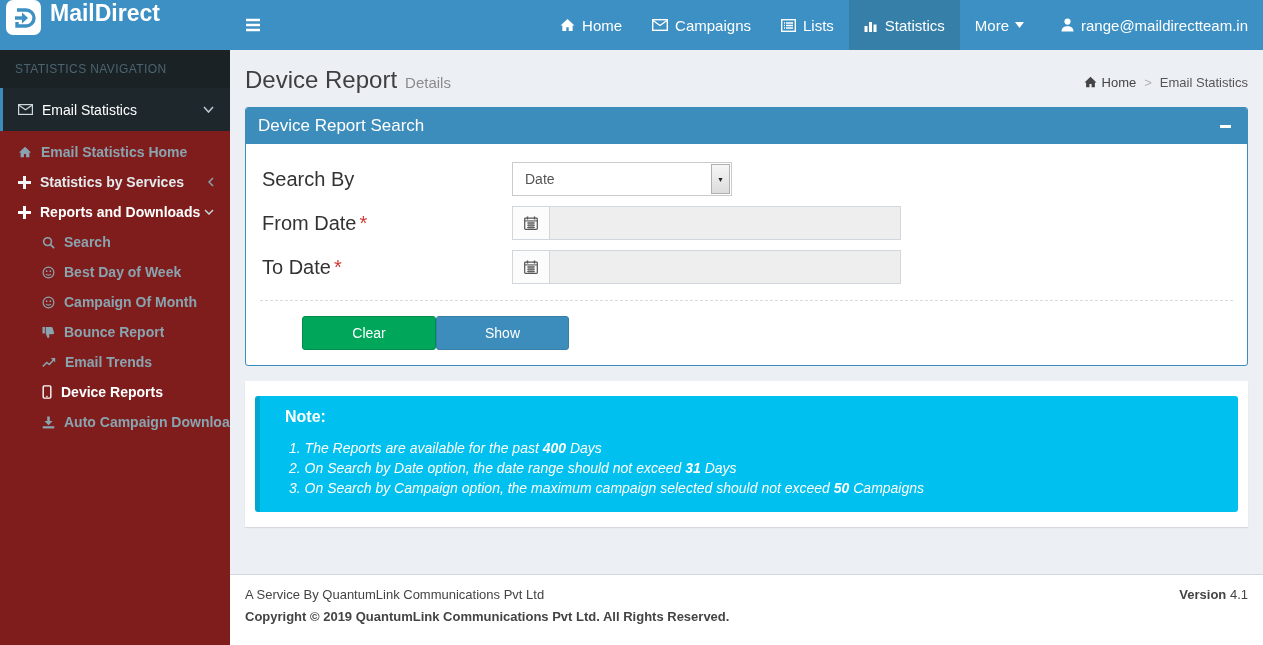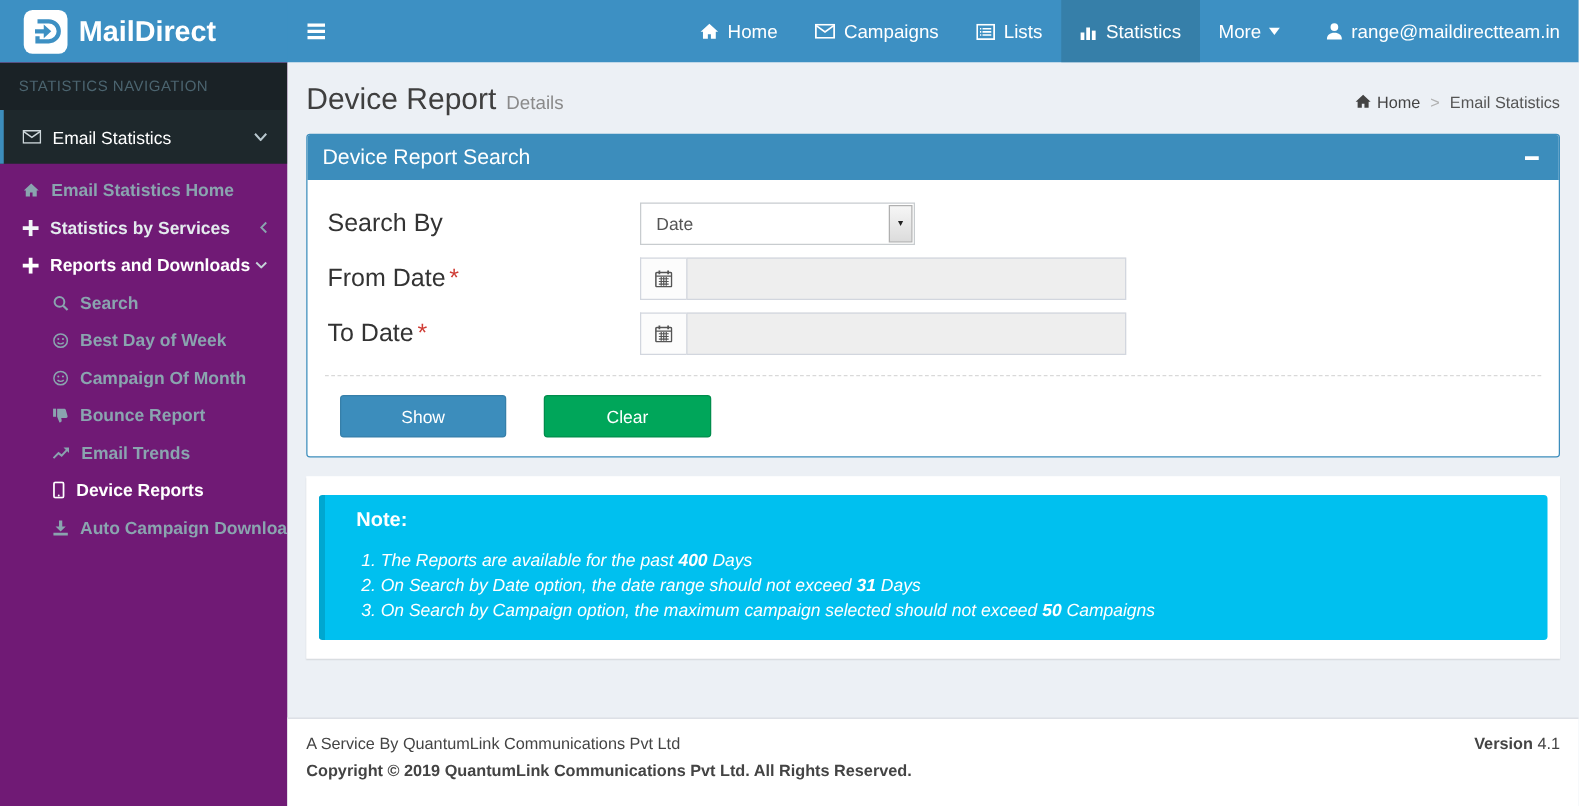--- a/index.html
+++ b/index.html
@@ -1,32 +1,32 @@
 <!DOCTYPE html>
 <html><head>
 <meta charset="utf-8">
 <style>
   * { margin:0; padding:0; box-sizing:border-box; }
   html,body { width:1263px; height:645px; font-family:"Liberation Sans", sans-serif; }
   .page { position:relative; width:1263px; height:645px; overflow:hidden; background:#ecf0f5; }
 
   
   .topbar { position:absolute; top:0; left:0; right:0; height:50px; background:#3d90c3; display:flex; }
-  .brand { width:230px; height:50px; background:#3d90c3; display:flex; align-items:center; padding-left:19px; flex:0 0 auto; }
+  .brand { width:230px; height:50px; background:#3d90c3; display:flex; padding-left:6px; flex:0 0 auto; }
   .brand-icon { width:35px; height:35px; background:#fff; border-radius:7px; display:flex; align-items:center; justify-content:center; margin-right:9px; }
   .brand-text { color:#fff; font-size:23px; font-weight:bold; letter-spacing:0; }
   .hamburger { width:45px; height:50px; display:flex; align-items:center; justify-content:center; cursor:pointer; }
   .nav-right { margin-left:auto; display:flex; align-items:stretch; }
   .nav-item { display:flex; align-items:center; padding:0 15px; color:#fff; font-size:15px; cursor:pointer; }
   .nav-item .icon { margin-right:7px; }
   .nav-item.active { background:#367fa9; }
   .caret { margin-left:6px; }
 
   
-  .sidebar { position:absolute; top:50px; left:0; width:230px; bottom:0; background:#701a75; overflow:hidden; }
+  .sidebar { position:absolute; top:50px; left:0; width:230px; bottom:0; background:#7f1d1d; overflow:hidden; }
   .sb-header { height:38px; background:#1a2226; color:#4b646f; font-size:12px; display:flex; align-items:center; padding-left:15px; letter-spacing:.4px; }
   .sb-root { height:43px; background:#1e282c; border-left:3px solid #3c8dbc; color:#fff; font-size:14px; display:flex; align-items:center; padding-left:15px; cursor:pointer; }
   .sb-root .icon { margin-right:9px; color:#cfd8dc; }
   .sb-root .chev { margin-left:auto; margin-right:16px; color:#b8c7ce; }
   .sb-item { height:30px; display:flex; align-items:center; padding-left:18px; font-size:14px; cursor:pointer; white-space:nowrap; }
   .sb-item .icon { margin-right:9px; flex:0 0 auto; }
   .sb-item .chev { margin-left:auto; margin-right:16px; }
   .c-dim { color:#8aa4af; }
   .c-mid { color:#e4ebee; }
   .c-on  { color:#ffffff; }
@@ -351,22 +351,22 @@
                   <path d="M5.7 6.5v8M8 6.5v8M10.3 6.5v8" stroke="#555" stroke-width="1.1"></path>
                 </svg>
             </span>
             <input class="ig-input" type="text" disabled="" style="">
           </div>
         </div>
 
         <div class="divider"></div>
 
         <div class="btn-row">
+          <button class="btn btn-clear">Clear</button>
           <button class="btn btn-show">Show</button>
-          <button class="btn btn-clear">Clear</button>
         </div>
       </div>
     </div>
 
     <div class="note-wrap">
       <div class="callout">
         <h4>Note:</h4>
         <div class="note-line"><span>1.</span><span> The Reports are available for the past </span><b>400</b><span> Days</span></div>
         <div class="note-line"><span>2.</span><span> On Search by Date option, the date range should not exceed </span><b>31</b><span> Days</span></div>
         <div class="note-line"><span>3.</span><span> On Search by Campaign option, the maximum campaign selected should not exceed </span><b>50</b><span> Campaigns</span></div>

